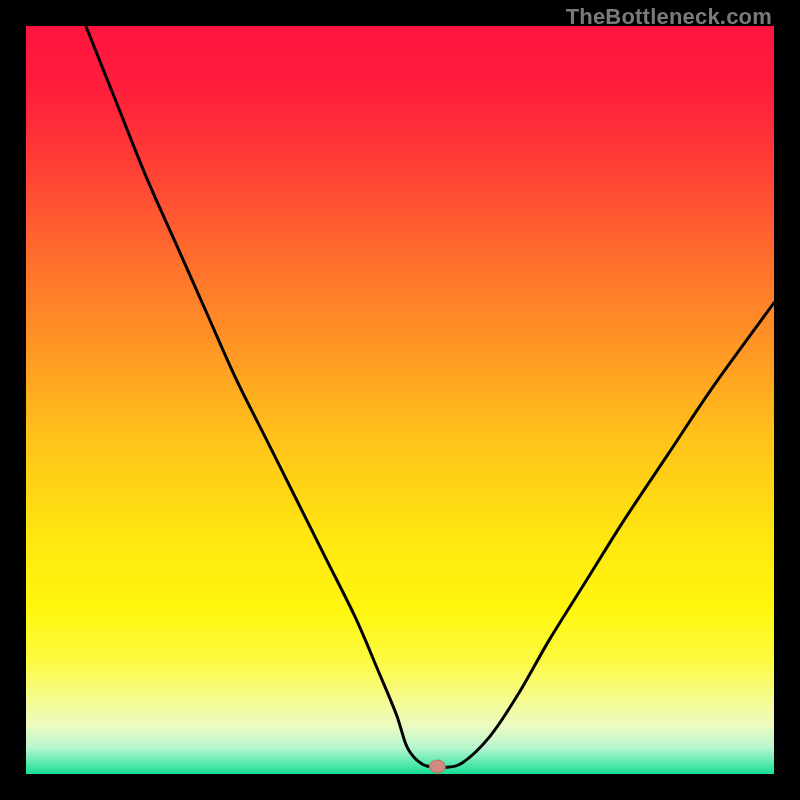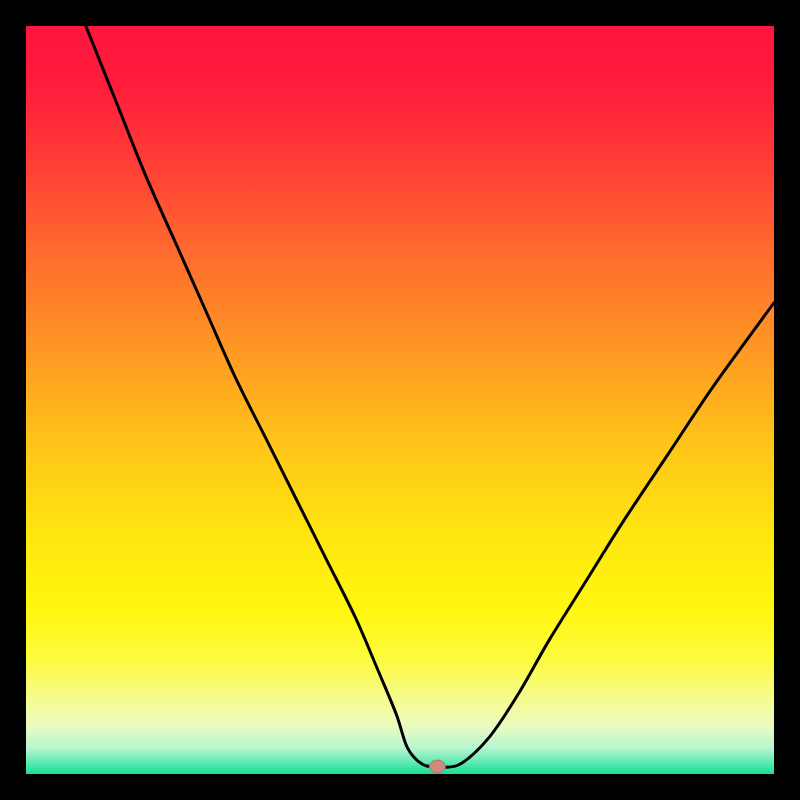--- a/index.html
+++ b/index.html
@@ -78,14 +78,15 @@
       <rect x="0" y="0" width="748" height="748" fill="url(#heat)"></rect>
     </svg>
 
     <svg class="svg-layer" viewBox="0 0 748 748" preserveAspectRatio="none">
       <path id="curve-path" d="M 59.84 0.00 C 64.83 12.47, 79.79 49.87, 89.76 74.80 C 99.73 99.73, 109.71 125.91, 119.68 149.60 C 129.65 173.29, 139.63 194.48, 149.60 216.92 C 159.57 239.36, 169.55 261.80, 179.52 284.24 C 189.49 306.68, 199.47 330.37, 209.44 351.56 C 219.41 372.75, 229.39 391.45, 239.36 411.40 C 249.33 431.35, 259.31 451.29, 269.28 471.24 C 279.25 491.19, 289.23 511.13, 299.20 531.08 C 309.17 551.03, 320.39 572.22, 329.12 590.92 C 337.85 609.62, 344.70 627.07, 351.56 643.28 C 358.42 659.49, 365.27 675.07, 370.26 688.16 C 375.25 701.25, 377.12 713.47, 381.48 721.82 C 385.84 730.17, 391.45 735.16, 396.44 738.28 C 401.43 741.39, 405.17 740.52, 411.40 740.52 C 417.63 740.52, 425.11 743.26, 433.84 738.28 C 442.57 733.29, 453.79 722.69, 463.76 710.60 C 473.73 698.51, 483.71 681.93, 493.68 665.72 C 503.65 649.51, 512.38 632.06, 523.60 613.36 C 534.82 594.66, 548.53 573.47, 561.00 553.52 C 573.47 533.57, 584.69 514.87, 598.40 493.68 C 612.11 472.49, 628.32 448.80, 643.28 426.36 C 658.24 403.92, 670.71 383.97, 688.16 359.04 C 705.61 334.11, 738.03 290.47, 748.00 276.76" fill="none" stroke="#000000" stroke-width="3" stroke-linejoin="round" stroke-linecap="round"></path>
       <ellipse id="marker" cx="411.40" cy="740.52" rx="8" ry="6.5" fill="#cf8b7e" stroke="#b37264" stroke-width="1"></ellipse>
     </svg>
 
   </div>
 
+  <div class="watermark">TheBottleneck.com</div>
 
 </div>
 
 </body></html>

